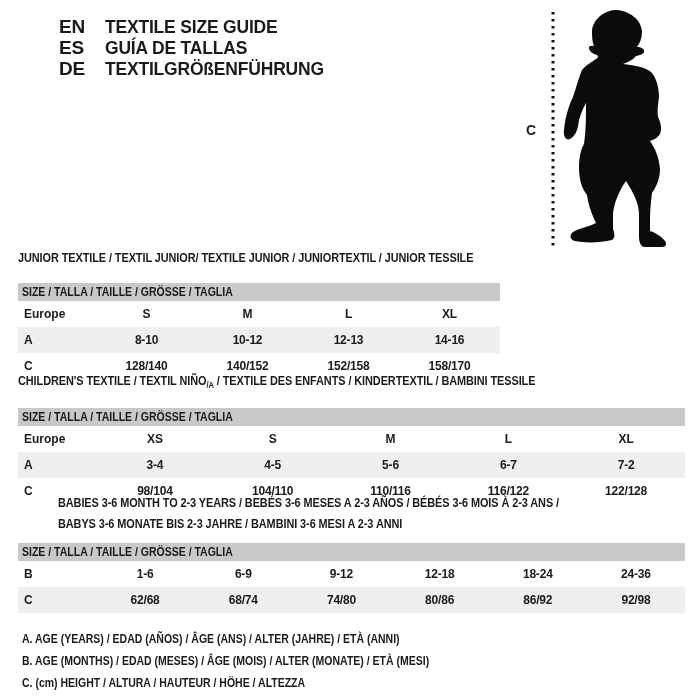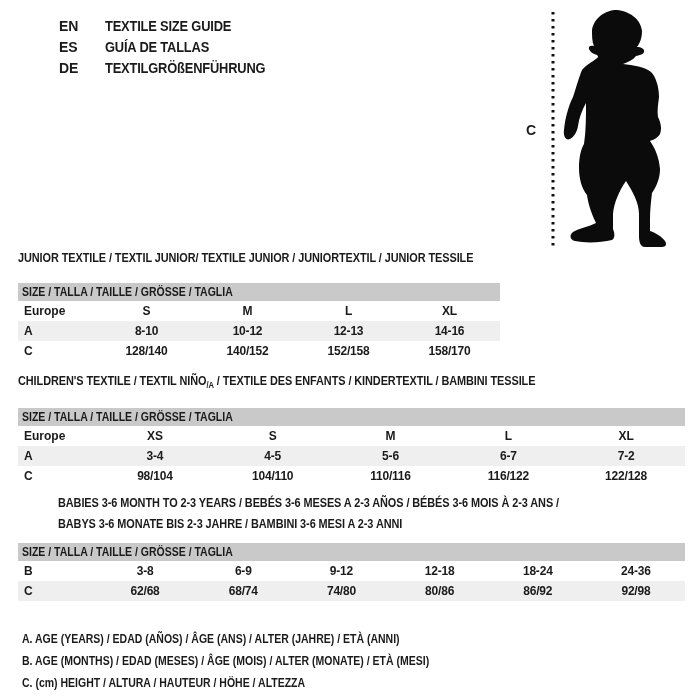--- a/index.html
+++ b/index.html
@@ -9,33 +9,33 @@
     -webkit-font-smoothing:antialiased;
   }
   .abs{position:absolute;}
 
   
   .squeeze{display:inline-block;transform:scaleX(0.84);transform-origin:0 50%;white-space:nowrap;}
   .squeeze-lite{display:inline-block;transform:scaleX(0.92);transform-origin:0 50%;white-space:nowrap;}
 
   
   .lang-block{left:22px;top:16px;}
-  .lang-row{display:flex;line-height:21px;font-size:14px;letter-spacing:-0.2px;padding-left:37px;}
+  .lang-row{display:flex;line-height:21px;font-size:19px;letter-spacing:-0.2px;padding-left:37px;}
   .lang-code{width:46px;}
 
   
   .figure{left:500px;top:0;width:200px;height:250px;}
   .figure svg{position:absolute;left:0;top:0;}
   .measure-label{position:absolute;left:26px;top:122px;font-size:14px;}
 
   
   .tbl-title{font-size:13px;line-height:15px;margin:0;font-weight:700;letter-spacing:-0.1px;}
   .stable{margin-top:18px;}
   .thead{background:#c9c9c9;height:18px;display:flex;align-items:center;padding-left:4px;font-size:12.5px;}
-  .trow{display:flex;height:20px;align-items:center;font-size:12px;}
+  .trow{display:flex;height:26px;align-items:center;font-size:12px;}
   .trow.stripe{background:#efefef;}
   .tlabel{width:78px;padding-left:6px;box-sizing:border-box;text-align:left;}
   .tcell{flex:1;text-align:center;letter-spacing:-0.2px;}
 
   .t1{left:18px;top:250px;width:482px;}
   .t2{left:18px;top:373px;width:667px;}
   .t2 .stable{margin-top:15px;}
   .t3{left:18px;top:492px;width:667px;}
   .t3 .tbl-title{line-height:21px;margin-left:40px;}
   .t3 .stable{margin-top:9px;}
@@ -180,21 +180,21 @@
   <h2 class="tbl-title">
     <span class="squeeze">BABIES 3-6 MONTH TO 2-3 YEARS / BEBÉS 3-6 MESES A 2-3 AÑOS / BÉBÉS 3-6 MOIS À 2-3 ANS /</span><br>
     <span class="squeeze">BABYS 3-6 MONATE BIS 2-3 JAHRE / BAMBINI 3-6 MESI A 2-3 ANNI</span>
   </h2>
   <div class="stable">
     <div class="thead">
         <span class="squeeze">SIZE / TALLA / TAILLE / GRÖSSE / TAGLIA</span>
       </div>
     <div class="trow">
       <span class="tlabel">B</span>
-      <span class="tcell">3-8</span>
+      <span class="tcell">1-6</span>
       <span class="tcell">6-9</span>
       <span class="tcell">9-12</span>
       <span class="tcell">12-18</span>
       <span class="tcell">18-24</span>
       <span class="tcell">24-36</span>
     </div>
     <div class="trow stripe">
       <span class="tlabel">C</span>
       <span class="tcell">62/68</span>
       <span class="tcell">68/74</span>

